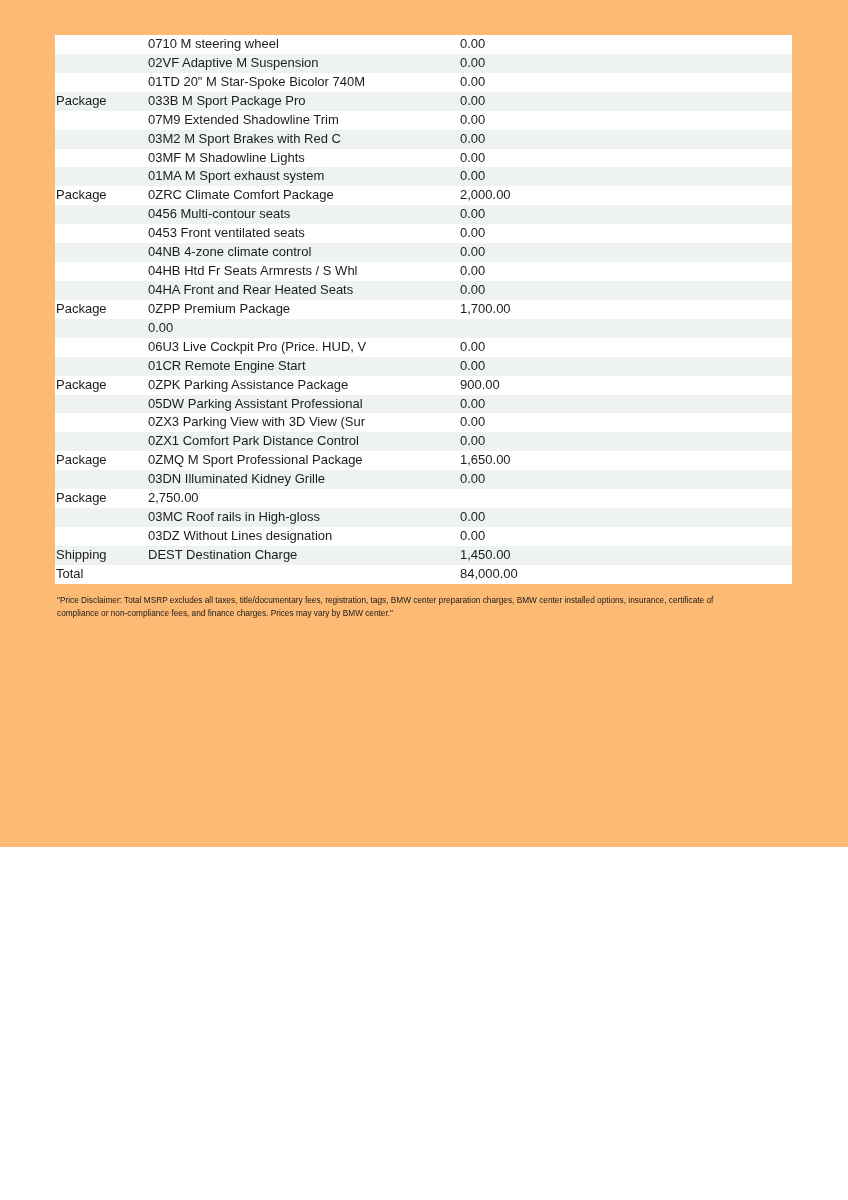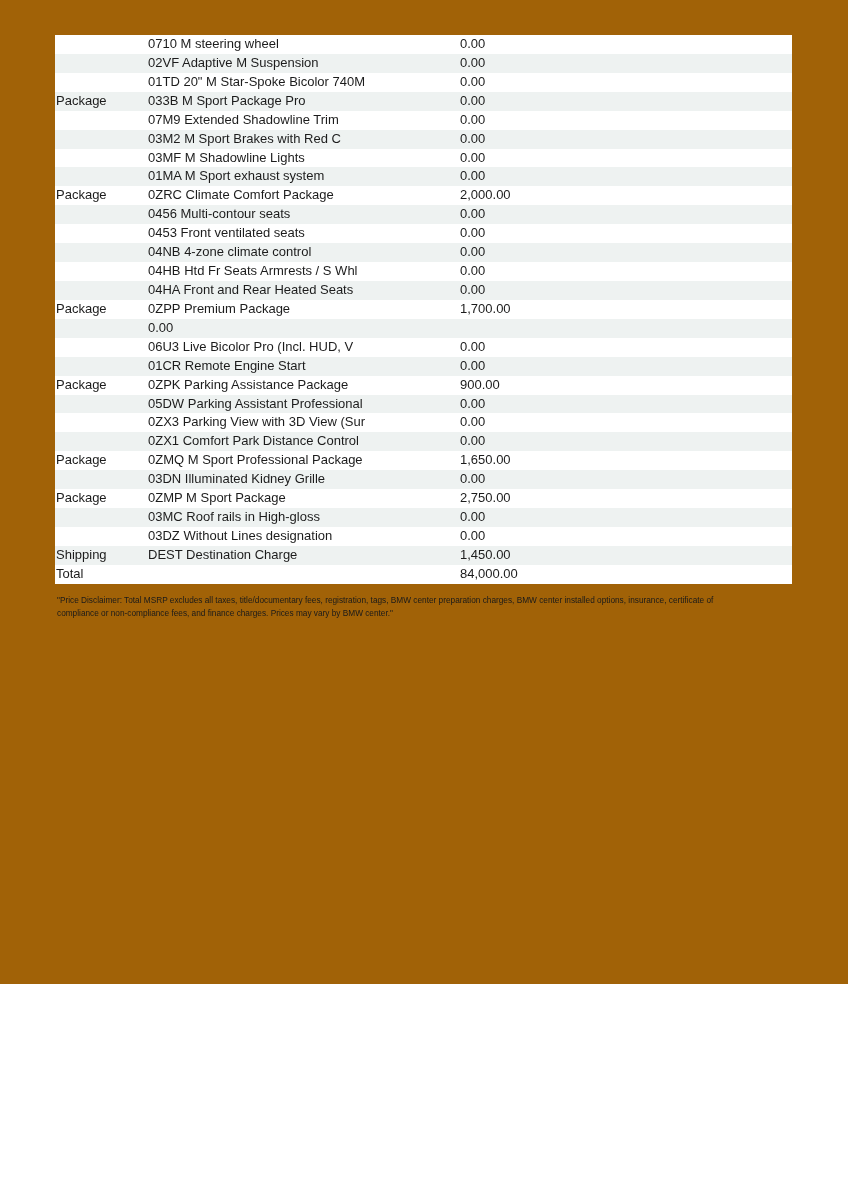--- a/index.html
+++ b/index.html
@@ -5,22 +5,22 @@
   html, body {
     margin: 0;
     padding: 0;
     background: #ffffff;
     font-family: "Liberation Sans", sans-serif;
     overflow: hidden;
   }
   .sheet {
     position: relative;
     width: 848px;
-    height: 984px;
-    background: #a16207;
+    height: 847px;
+    background: #fdba74;
   }
   .options-table {
     position: absolute;
     left: 55px;
     top: 35px;
     width: 737px;
   }
   .row {
     display: grid;
     grid-template-columns: 93px 312px 150px 1fr;
@@ -167,21 +167,21 @@
     </div>
 
     <div class="row">
       <div class="cell category"></div>
       <div class="cell price">0.00</div>
       <div class="cell filler"></div>
     </div>
 
     <div class="row">
       <div class="cell category"></div>
-      <div class="cell item">06U3 Live Bicolor Pro (Incl. HUD, V</div>
+      <div class="cell item">06U3 Live Cockpit Pro (Price. HUD, V</div>
       <div class="cell price">0.00</div>
       <div class="cell filler"></div>
     </div>
 
     <div class="row">
       <div class="cell category"></div>
       <div class="cell item">01CR Remote Engine Start</div>
       <div class="cell price">0.00</div>
       <div class="cell filler"></div>
     </div>
@@ -223,21 +223,20 @@
 
     <div class="row">
       <div class="cell category"></div>
       <div class="cell item">03DN Illuminated Kidney Grille</div>
       <div class="cell price">0.00</div>
       <div class="cell filler"></div>
     </div>
 
     <div class="row">
       <div class="cell category">Package</div>
-      <div class="cell item">0ZMP M Sport Package</div>
       <div class="cell price">2,750.00</div>
       <div class="cell filler"></div>
     </div>
 
     <div class="row">
       <div class="cell category"></div>
       <div class="cell item">03MC Roof rails in High-gloss</div>
       <div class="cell price">0.00</div>
       <div class="cell filler"></div>
     </div>

